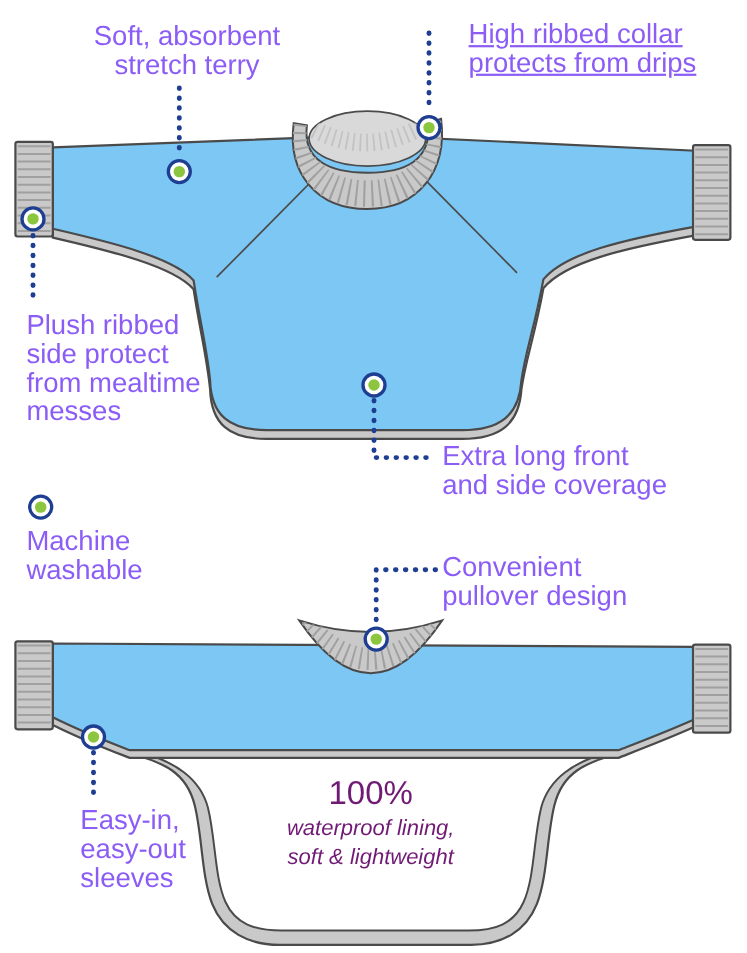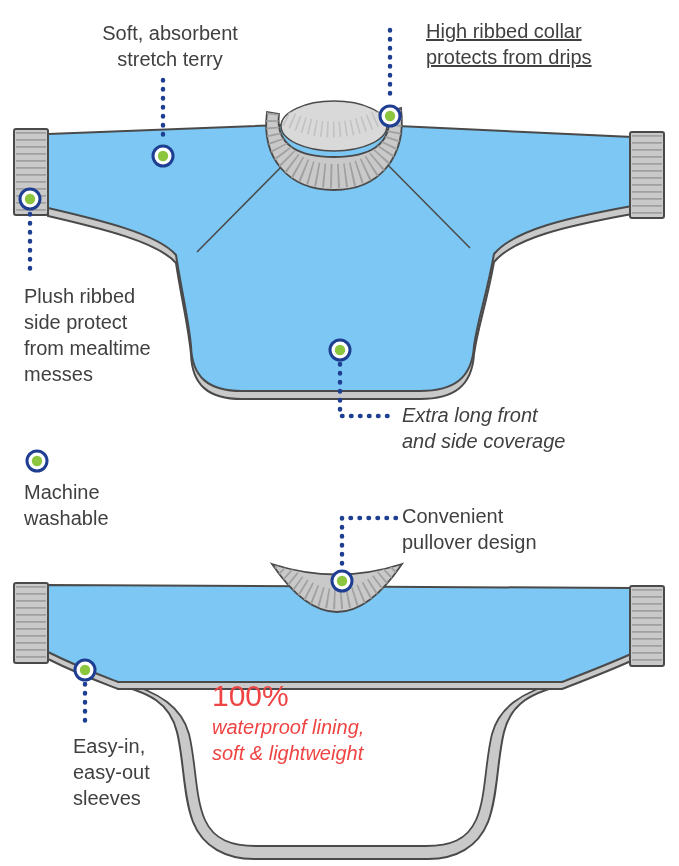--- a/index.html
+++ b/index.html
@@ -1,21 +1,21 @@
 <!DOCTYPE html>
 <html><head>
 <meta charset="utf-8">
 <style>
   html,body{margin:0;padding:0;background:#ffffff;}
   #stage{position:relative;width:679px;height:866px;background:#ffffff;overflow:hidden;
          font-family:"Liberation Sans",sans-serif;color:#383838;}
   #stage svg{position:absolute;top:0;left:0;}
-  .label{position:absolute;white-space:pre-line;font-size:20px;line-height:26px;color:#404040;}
+  .label{position:absolute;white-space:pre-line;font-size:25px;line-height:26px;color:#8b5cf6;}
   .label.center{text-align:center;}
-  .lining-block{position:absolute;left:212px;top:678px;width:250px;text-align:left;color:#ef4444;}
+  .lining-block{position:absolute;left:212px;top:704px;width:250px;text-align:center;color:#701a75;}
   .lining-headline{font-size:30px;line-height:36px;}
   .lining-desc{font-size:20px;line-height:26px;white-space:pre-line;font-style:italic;}
 </style>
 </head>
 <body>
 
 <div id="stage">
 
   <svg width="679" height="866" viewBox="0 0 679 866">
     <defs>
@@ -141,21 +141,21 @@
 stretch terry</div>
 
   <div class="label" style="left:426px;top:18px;width:240px;text-decoration:underline;">High ribbed collar
 protects from drips</div>
 
   <div class="label" style="left:24px;top:283px;width:180px;">Plush ribbed
 side protect
 from mealtime
 messes</div>
 
-  <div class="label" style="left:402px;top:402px;width:220px;font-style:italic;">Extra long front
+  <div class="label" style="left:402px;top:402px;width:220px;">Extra long front
 and side coverage</div>
 
   <div class="label" style="left:402px;top:503px;width:200px;">Convenient
 pullover design</div>
 
   <div class="label" style="left:24px;top:479px;width:150px;">Machine
 washable</div>
 
   <div class="label" style="left:73px;top:733px;width:140px;">Easy-in,
 easy-out

